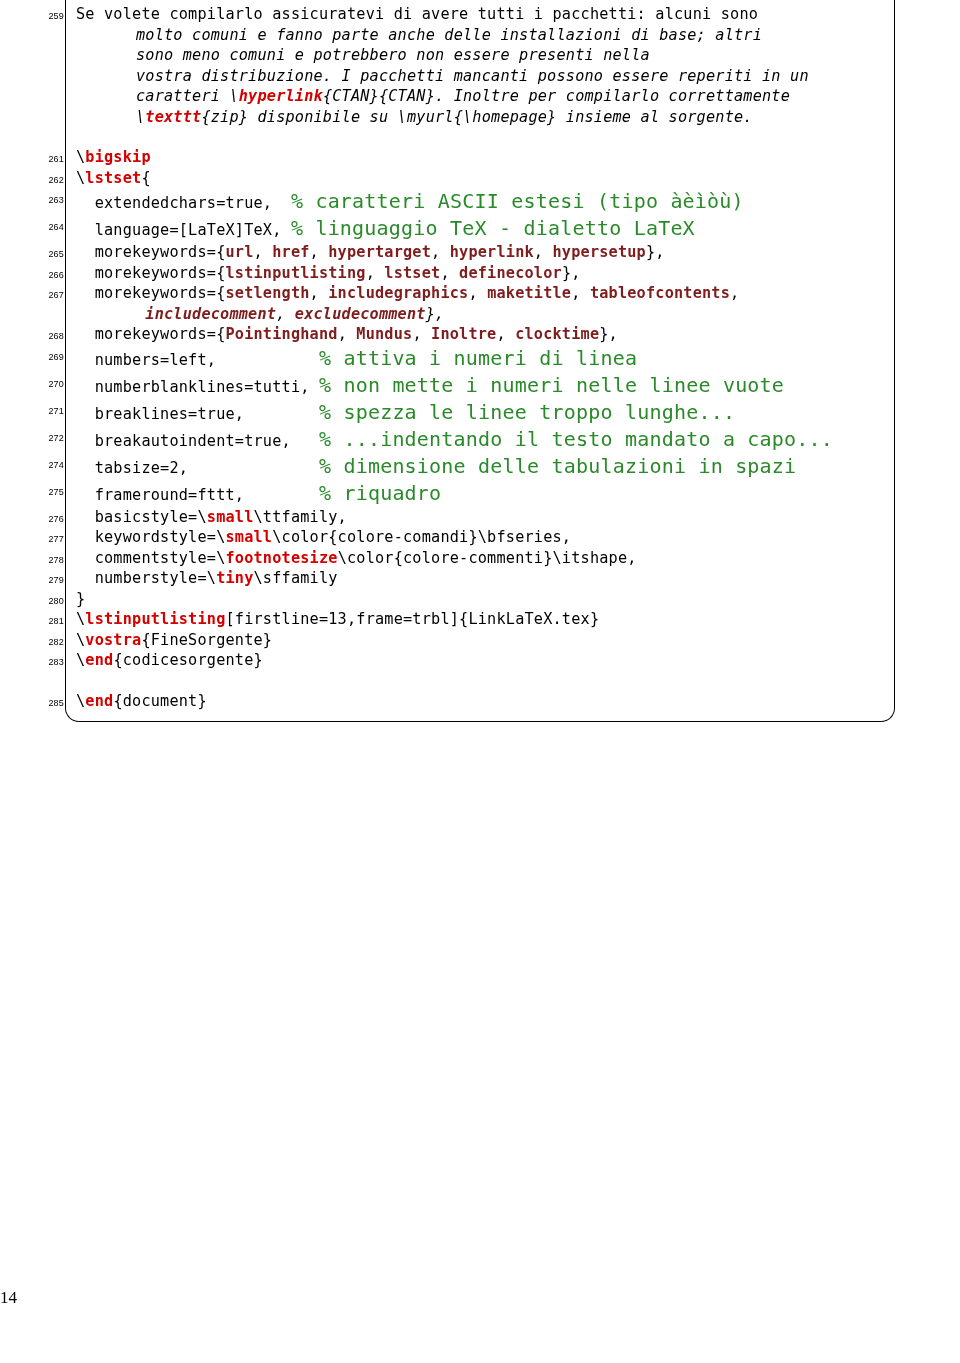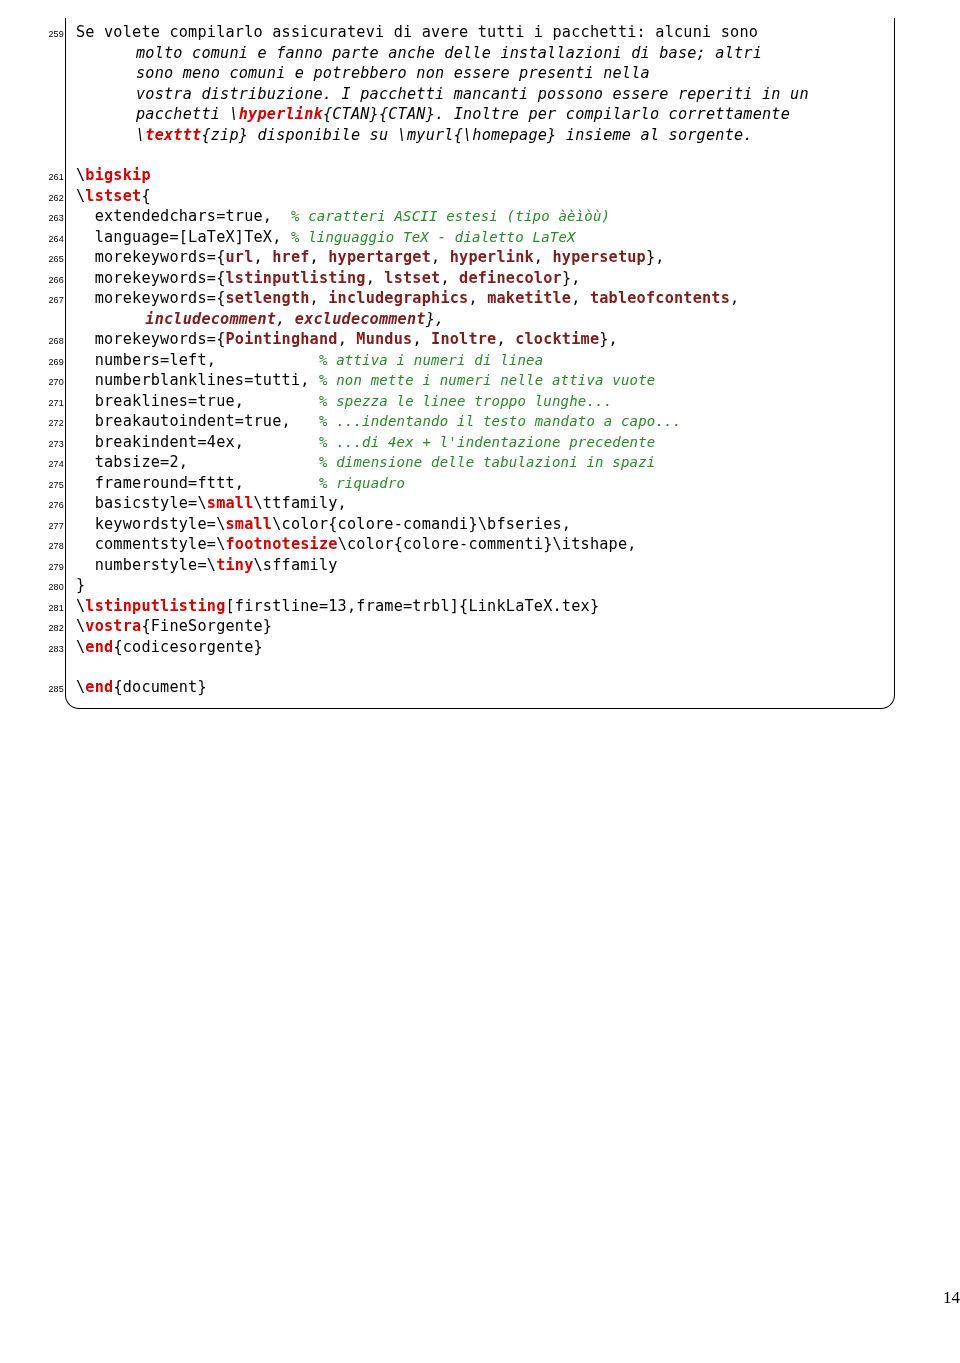--- a/index.html
+++ b/index.html
@@ -22,79 +22,77 @@
     width: 830px;
     border: 1px solid #000;
     border-top: none;
     border-bottom-left-radius: 14px;
     border-bottom-right-radius: 14px;
     padding: 4px 10px 10px 10px;
     box-sizing: border-box;
     font-size: 15.2px;
     line-height: 1.35;
     letter-spacing: 0.2px;
-    margin-top: 18px;
   }
   .line {
     position: relative;
     white-space: pre-wrap;
     word-break: break-word;
   }
   .lineno {
     position: absolute;
     left: -52px;
     width: 40px;
     text-align: right;
     font-family: Arial, Helvetica, sans-serif;
     font-size: 9px;
     color: #000;
     top: 6px;
   }
   .cmd { color: #d40000; font-weight: bold; }
   .kw  { color: #7f1d1d; font-weight: bold; }
-  .cmt { color: #2a8a2a; font-style: italic; font-size: 14px; }
+  .cmt { color: #2a8a2a; font-size: 20px; }
   .wrap-indent { padding-left: 60px; font-style: italic; }
   .blank { height: 20px; }
   .pagenum {
     position: absolute;
     bottom: 55px;
     left: 0;
     width: 100%;
-    text-align: right;
+    text-align: left;
     font-family: "Georgia", serif;
     font-size: 17px;
     margin-top: 40px;
   }
 </style>
 </head>
 <body>
 
 <div class="page">
   <div class="code-box" id="code-box">
       <div class="line"><span class="lineno">259</span><span>Se volete compilarlo assicuratevi di avere tutti i pacchetti: alcuni sono</span></div>
       <div class="line wrap-indent"><span>molto comuni e fanno parte anche delle installazioni di base; altri</span></div>
       <div class="line wrap-indent"><span>sono meno comuni e potrebbero non essere presenti nella</span></div>
       <div class="line wrap-indent"><span>vostra distribuzione. I pacchetti mancanti possono essere reperiti in un</span></div>
-      <div class="line wrap-indent"><span>pacchetti \</span><span class="cmd">hyperlink</span><span>{CTAN}{CTAN}. Inoltre per compilarlo correttamente</span></div>
+      <div class="line wrap-indent"><span>caratteri \</span><span class="cmd">hyperlink</span><span>{CTAN}{CTAN}. Inoltre per compilarlo correttamente</span></div>
       <div class="line wrap-indent"><span>\</span><span class="cmd">texttt</span><span>{zip} disponibile su \myurl{\homepage} insieme al sorgente.</span></div>
       <div class="blank"></div>
       <div class="line"><span class="lineno">261</span><span>\</span><span class="cmd">bigskip</span></div>
       <div class="line"><span class="lineno">262</span><span>\</span><span class="cmd">lstset</span><span>{</span></div>
       <div class="line"><span class="lineno">263</span><span>  extendedchars=true,  </span><span class="cmt">% caratteri ASCII estesi (tipo àèìòù)</span></div>
       <div class="line"><span class="lineno">264</span><span>  language=[LaTeX]TeX, </span><span class="cmt">% linguaggio TeX - dialetto LaTeX</span></div>
       <div class="line"><span class="lineno">265</span><span>  morekeywords={</span><span class="kw">url</span><span>, </span><span class="kw">href</span><span>, </span><span class="kw">hypertarget</span><span>, </span><span class="kw">hyperlink</span><span>, </span><span class="kw">hypersetup</span><span>},</span></div>
       <div class="line"><span class="lineno">266</span><span>  morekeywords={</span><span class="kw">lstinputlisting</span><span>, </span><span class="kw">lstset</span><span>, </span><span class="kw">definecolor</span><span>},</span></div>
       <div class="line"><span class="lineno">267</span><span>  morekeywords={</span><span class="kw">setlength</span><span>, </span><span class="kw">includegraphics</span><span>, </span><span class="kw">maketitle</span><span>, </span><span class="kw">tableofcontents</span><span>,</span></div>
       <div class="line wrap-indent"><span> </span><span class="kw">includecomment</span><span>, </span><span class="kw">excludecomment</span><span>},</span></div>
       <div class="line"><span class="lineno">268</span><span>  morekeywords={</span><span class="kw">Pointinghand</span><span>, </span><span class="kw">Mundus</span><span>, </span><span class="kw">Inoltre</span><span>, </span><span class="kw">clocktime</span><span>},</span></div>
       <div class="line"><span class="lineno">269</span><span>  numbers=left,           </span><span class="cmt">% attiva i numeri di linea</span></div>
-      <div class="line"><span class="lineno">270</span><span>  numberblanklines=tutti, </span><span class="cmt">% non mette i numeri nelle attiva vuote</span></div>
+      <div class="line"><span class="lineno">270</span><span>  numberblanklines=tutti, </span><span class="cmt">% non mette i numeri nelle linee vuote</span></div>
       <div class="line"><span class="lineno">271</span><span>  breaklines=true,        </span><span class="cmt">% spezza le linee troppo lunghe...</span></div>
       <div class="line"><span class="lineno">272</span><span>  breakautoindent=true,   </span><span class="cmt">% ...indentando il testo mandato a capo...</span></div>
-      <div class="line"><span class="lineno">273</span><span>  breakindent=4ex,        </span><span class="cmt">% ...di 4ex + l'indentazione precedente</span></div>
       <div class="line"><span class="lineno">274</span><span>  tabsize=2,              </span><span class="cmt">% dimensione delle tabulazioni in spazi</span></div>
       <div class="line"><span class="lineno">275</span><span>  frameround=fttt,        </span><span class="cmt">% riquadro</span></div>
       <div class="line"><span class="lineno">276</span><span>  basicstyle=\</span><span class="cmd">small</span><span>\ttfamily,</span></div>
       <div class="line"><span class="lineno">277</span><span>  keywordstyle=\</span><span class="cmd">small</span><span>\color{colore-comandi}\bfseries,</span></div>
       <div class="line"><span class="lineno">278</span><span>  commentstyle=\</span><span class="cmd">footnotesize</span><span>\color{colore-commenti}\itshape,</span></div>
       <div class="line"><span class="lineno">279</span><span>  numberstyle=\</span><span class="cmd">tiny</span><span>\sffamily</span></div>
       <div class="line"><span class="lineno">280</span><span>}</span></div>
       <div class="line"><span class="lineno">281</span><span>\</span><span class="cmd">lstinputlisting</span><span>[firstline=13,frame=trbl]{LinkLaTeX.tex}</span></div>
       <div class="line"><span class="lineno">282</span><span>\</span><span class="cmd">vostra</span><span>{FineSorgente}</span></div>
       <div class="line"><span class="lineno">283</span><span>\</span><span class="cmd">end</span><span>{codicesorgente}</span></div>

